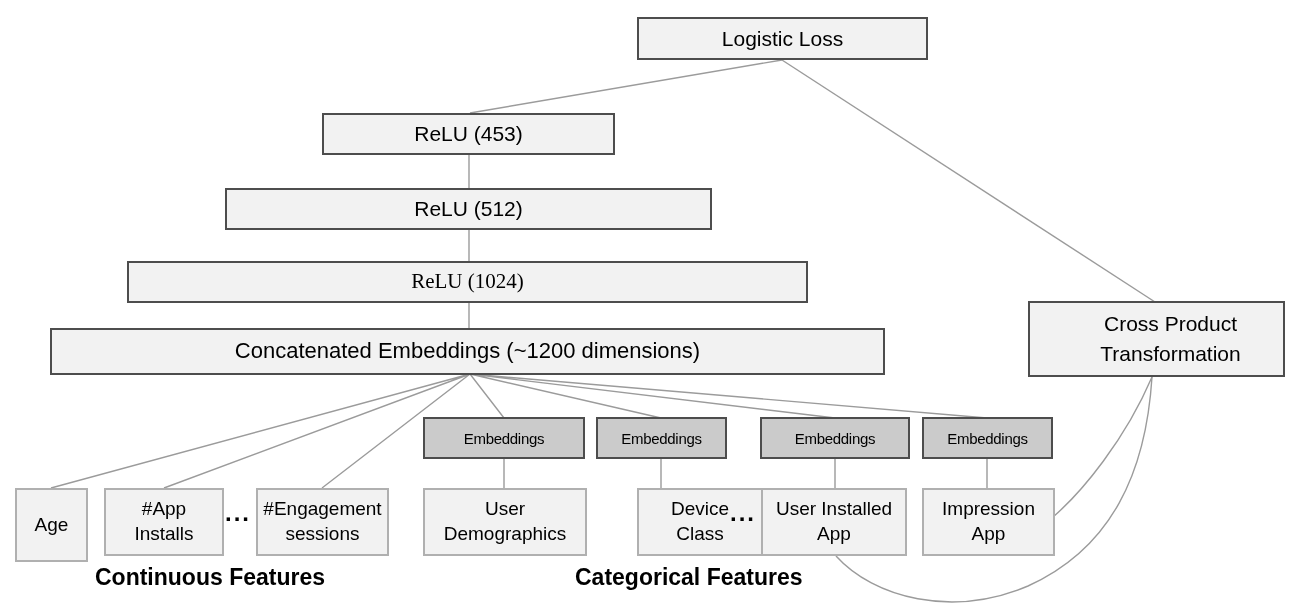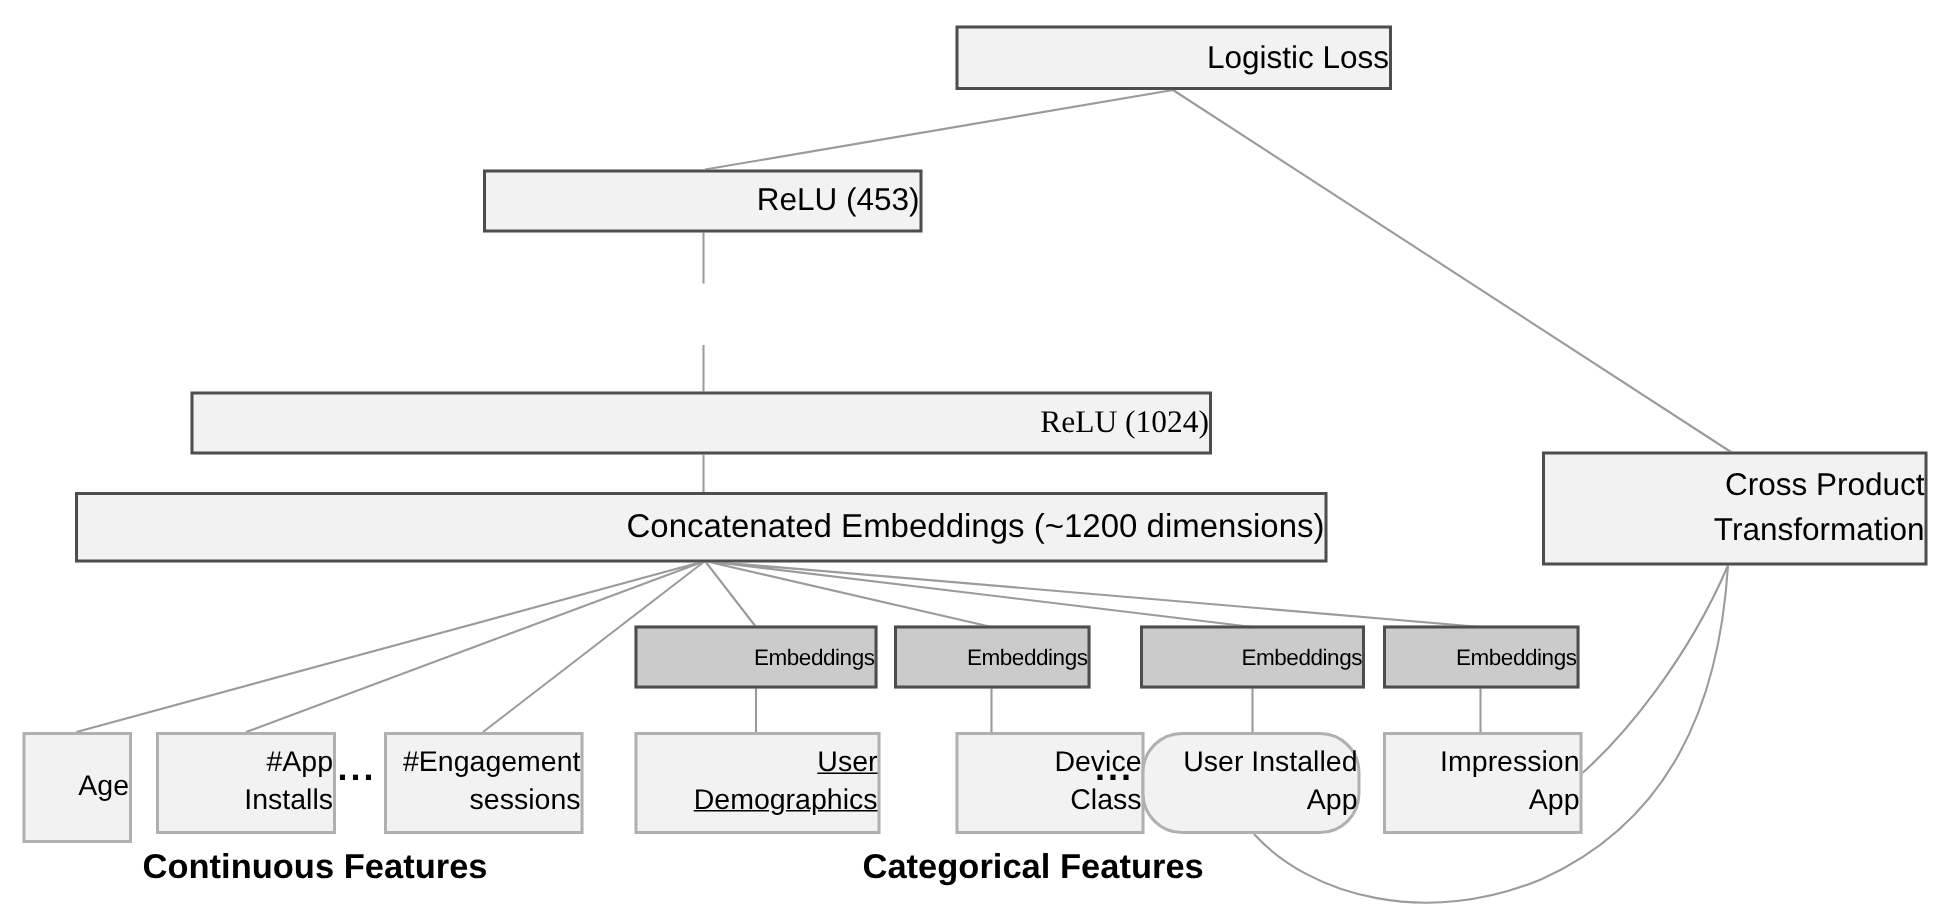--- a/index.html
+++ b/index.html
@@ -14,21 +14,21 @@
   html,body{margin:0;padding:0;background:var(--background);}
   .canvas{
     position:relative;width:1295px;height:611px;background:var(--background);
     font-family:"Liberation Sans","DejaVu Sans",sans-serif;color:var(--text);
     overflow:hidden;
   }
   svg.connectors{position:absolute;left:0;top:0;width:1295px;height:611px;z-index:0;}
   svg.connectors path{fill:none;stroke:var(--connector);stroke-width:1.4px;}
   .box{
     position:absolute;z-index:1;box-sizing:border-box;
-    display:flex;flex-direction:column;align-items:flex-end;justify-content:center;
+    display:flex;flex-direction:column;align-items:center;justify-content:center;
     text-align:center;background:var(--box-fill);
     border:2px solid var(--box-border-dark);
     font-size:21px;line-height:1.3;
   }
   .box span{display:block;}
   .input-box{
     border:2px solid var(--input-box-border);
     font-size:19px;line-height:1.3;
   }
   .embed-box{
@@ -62,20 +62,23 @@
   </svg>
 
   <div class="box" style="left:637px;top:17px;width:291px;height:43px;">
     <span>Logistic Loss</span>
   </div>
 
   <div class="box" style="left:322px;top:113px;width:293px;height:42px;">
     <span>ReLU (453)</span>
   </div>
 
+  <div class="box" style="left:225px;top:188px;width:487px;height:42px;">
+    <span>ReLU (512)</span>
+  </div>
 
   <div class="box" style="left:127px;top:261px;width:681px;height:42px;font-family:Liberation Serif, serif;">
     <span>ReLU (1024)</span>
   </div>
 
   <div class="box" style="left:50px;top:328px;width:835px;height:47px;font-size:22px;">
     <span>Concatenated Embeddings (~1200 dimensions)</span>
   </div>
 
   <div class="box" style="left:1028px;top:301px;width:257px;height:76px;line-height:1.45;padding-left:28px;">
@@ -110,35 +113,35 @@
 
   <div class="dots" style="left:218px;top:501px;width:40px;">
     <span>...</span>
   </div>
 
   <div class="box input-box" style="left:256px;top:488px;width:133px;height:68px;">
     <span>#Engagement</span>
     <span>sessions</span>
   </div>
 
-  <div class="box input-box" style="left:423px;top:488px;width:164px;height:68px;text-decoration:underline;">
+  <div class="box input-box" style="left:423px;top:488px;width:164px;height:68px;">
     <span>User</span>
     <span>Demographics</span>
   </div>
 
   <div class="box input-box" style="left:597px;top:488px;width:126px;height:68px;margin-left:40px;">
     <span>Device</span>
     <span>Class</span>
   </div>
 
   <div class="dots" style="left:723px;top:501px;width:40px;">
     <span>...</span>
   </div>
 
-  <div class="box input-box" style="left:761px;top:488px;width:146px;height:68px;border-radius:27px;">
+  <div class="box input-box" style="left:761px;top:488px;width:146px;height:68px;">
     <span>User Installed</span>
     <span>App</span>
   </div>
 
   <div class="box input-box" style="left:922px;top:488px;width:133px;height:68px;">
     <span>Impression</span>
     <span>App</span>
   </div>
 
   <div class="group-label" style="left:575px;top:564px;">

